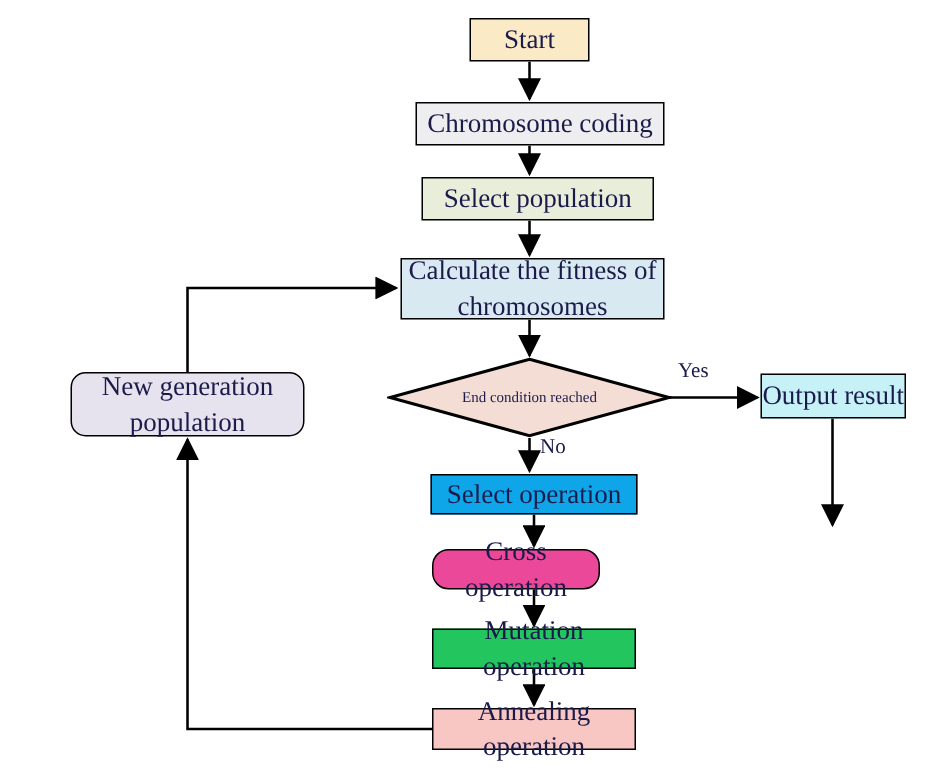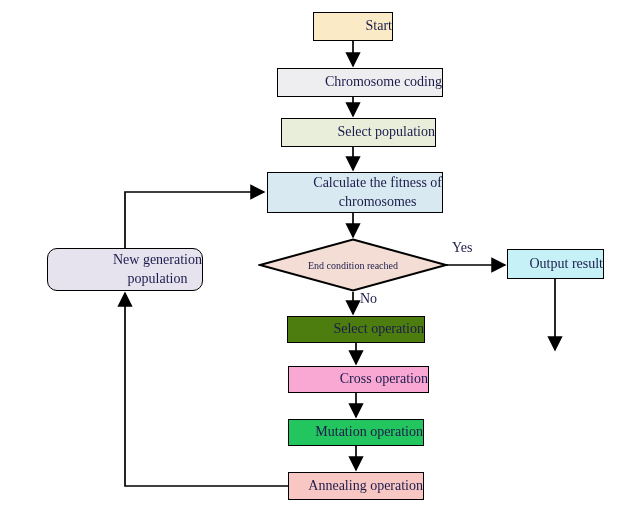--- a/index.html
+++ b/index.html
@@ -15,23 +15,23 @@
     position: absolute;
     left: 0; top: 0;
     width: 631px; height: 519px;
   }
   .node {
     position: absolute;
     box-sizing: border-box;
     border: 1.8px solid #000000;
     display: flex;
     align-items: center;
-    justify-content: flex-end;
+    justify-content: center;
     text-align: center;
-    font-size: 14px;
+    font-size: 18px;
     line-height: 1.3;
     color: #1b1b4b;
     white-space: pre-line;
   }
   .diamond-wrap {
     position: absolute;
     left: 258px; top: 238px;
     width: 190px; height: 54px;
   }
   .diamond-wrap svg { display: block; width: 190px; height: 54px; }
@@ -97,25 +97,25 @@
   </div>
 
   <span class="edge-label" style="left:452px; top:240px;">Yes</span>
   <span class="edge-label" style="left:360px; top:291px;">No</span>
 
   <div class="node" style="left: 507px; top: 249px; width: 97px; height: 30px; background: rgb(198, 241, 247);">
     <span>Output result</span>
   </div>
 
 
-  <div class="node" style="left: 287px; top: 316px; width: 138px; height: 27px; background: #4d7c0f;">
+  <div class="node" style="left: 287px; top: 316px; width: 138px; height: 27px; background: #0ea5e9;">
     <span>Select operation</span>
   </div>
 
-  <div class="node" style="left: 288px; top: 366px; width: 141px; height: 27px; background: #f9a8d4;">
+  <div class="node" style="left: 288px; top: 366px; width: 112px; height: 27px; background: #ec4899; border-radius: 11px;">
     <span>Cross operation</span>
   </div>
 
   <div class="node" style="left: 288px; top: 419px; width: 136px; height: 27px; background: #22c55e;">
     <span>Mutation operation</span>
   </div>
 
   <div class="node" style="left: 288px; top: 472px; width: 136px; height: 28px; background: rgb(248, 199, 196);">
     <span>Annealing operation</span>
   </div>

